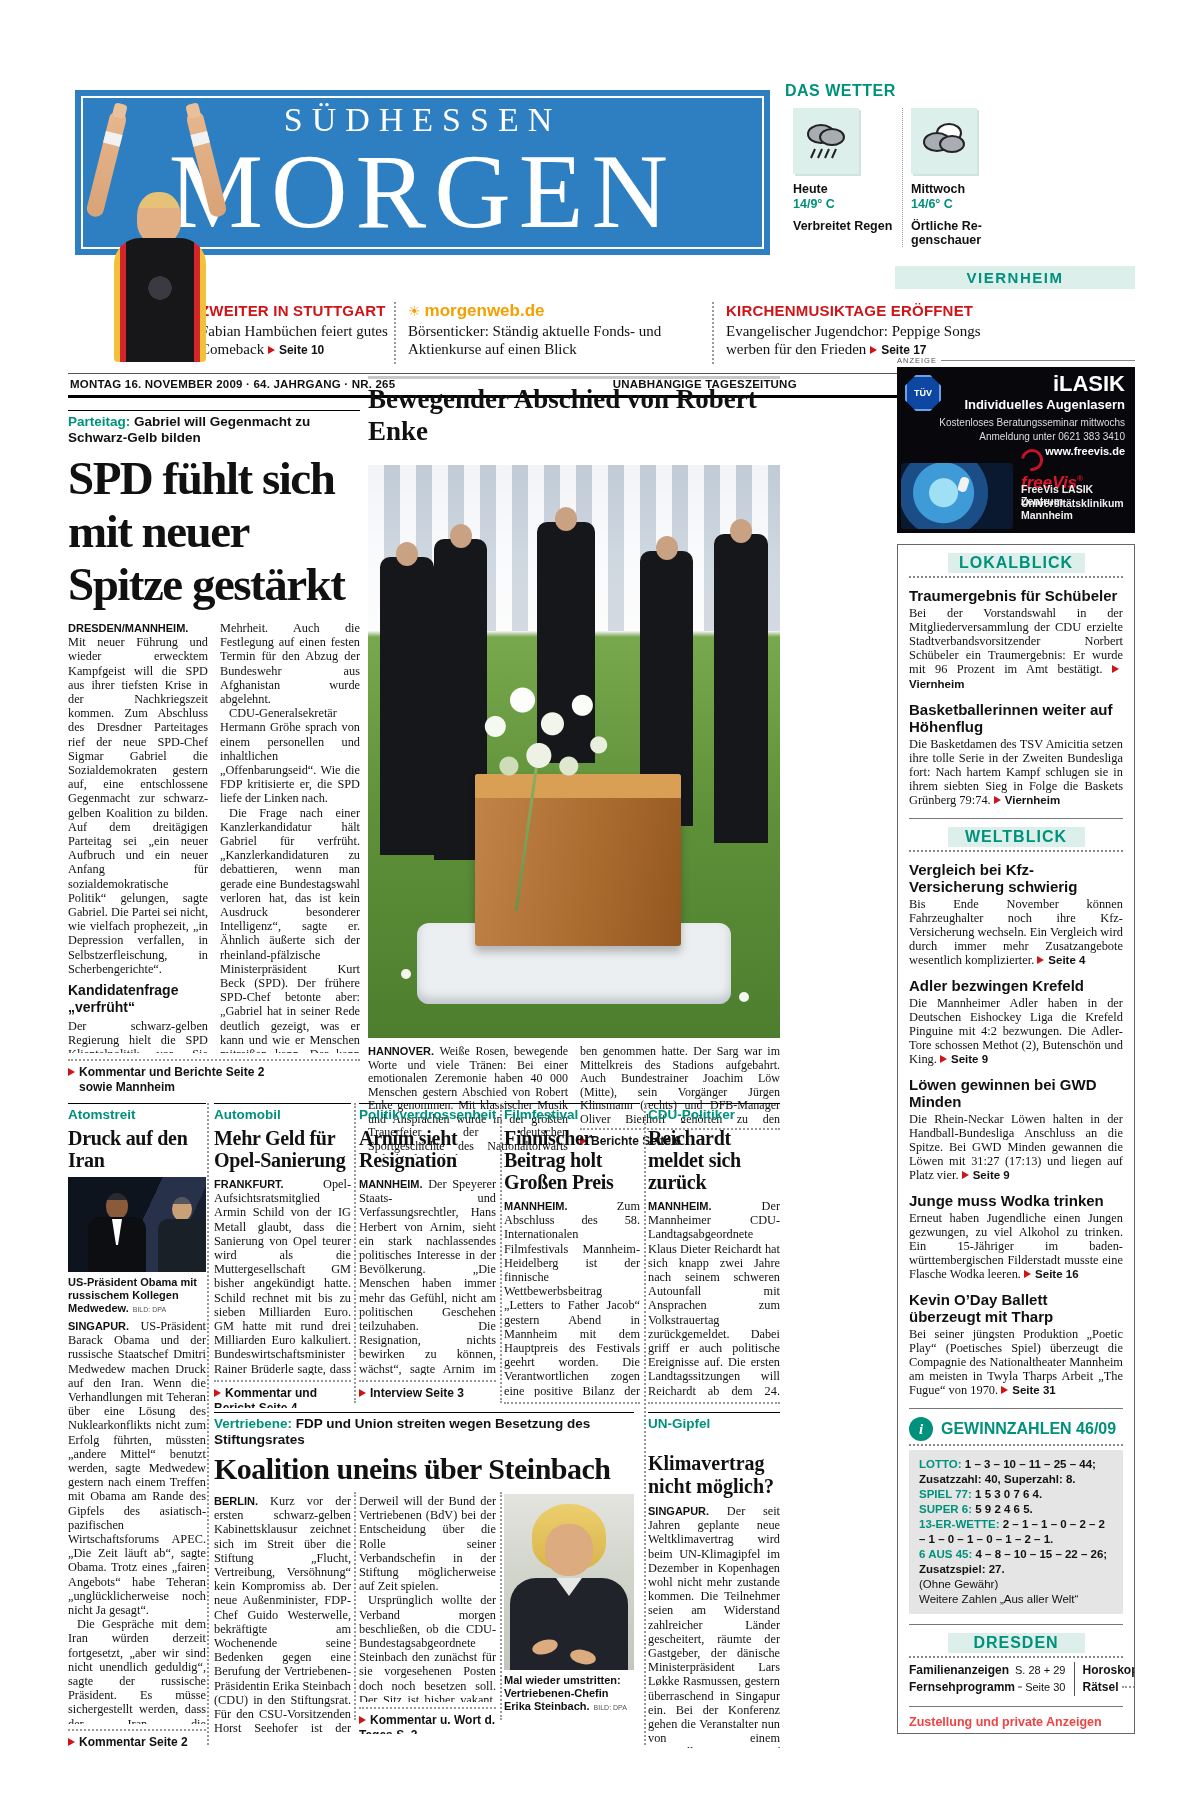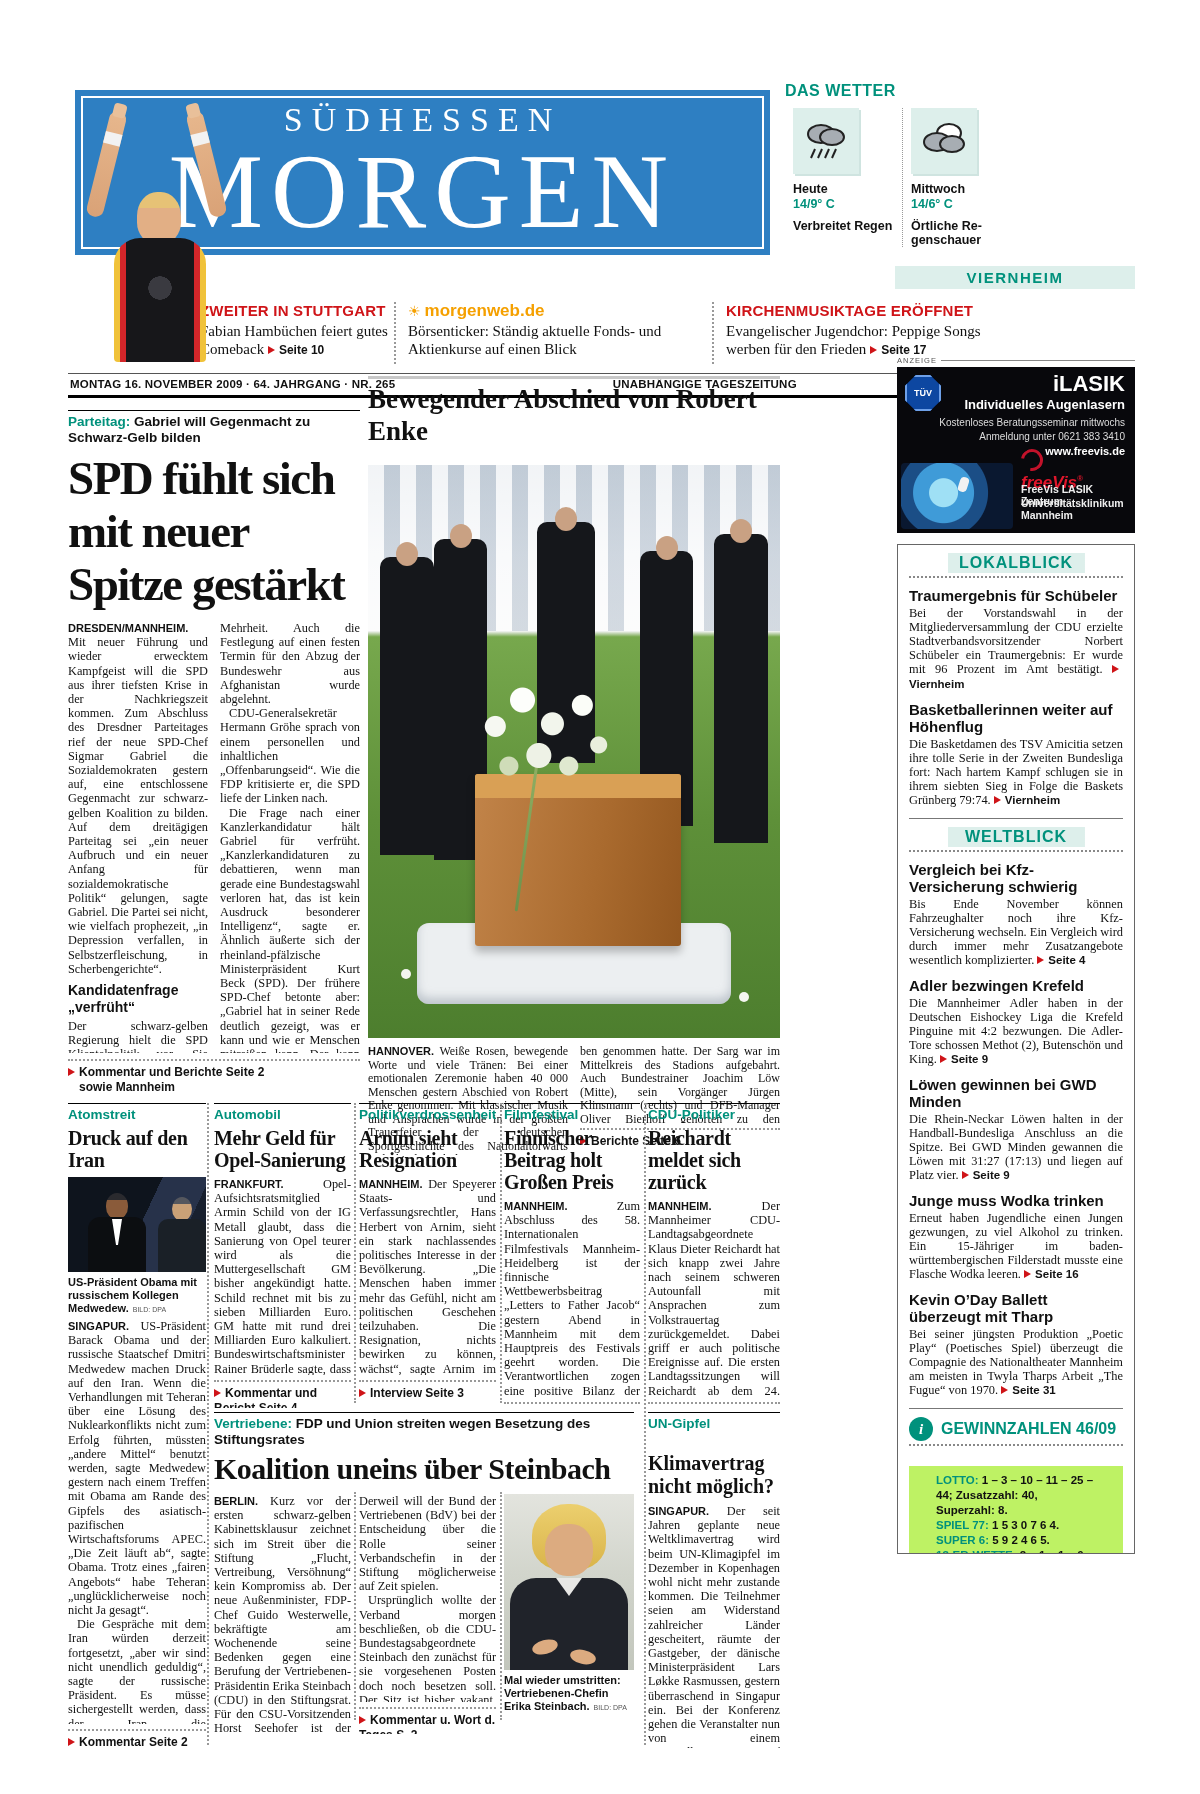--- a/index.html
+++ b/index.html
@@ -125,33 +125,33 @@
   .ad-l{position:absolute;right:10px;font:10px "Liberation Sans",sans-serif;color:#ddd}
   .ad-url{position:absolute;right:10px;top:78px;font:bold 11px "Liberation Sans",sans-serif}
   .earth{position:absolute;left:4px;bottom:4px;width:112px;height:66px;border-radius:4px;overflow:hidden;
      background:radial-gradient(circle at 38% 45%,#9fe0f5 0 14px,#3f9bd8 15px 30px,#1b4e86 31px 44px,#0a1830 45px)}
   .earth::after{content:"";position:absolute;left:58px;top:14px;width:9px;height:15px;background:#f2f2f2;border-radius:4px;transform:rotate(18deg)}
   .swirl{position:absolute;left:124px;bottom:62px;width:22px;height:22px;border:3px solid #c2122a;border-left-color:transparent;border-radius:50%;transform:rotate(-35deg)}
   .brand{position:absolute;left:124px;bottom:40px;color:#e0162b;font:italic bold 17px "Liberation Sans",sans-serif}
   .brand sup{font-size:8px}
   .org{position:absolute;left:124px;font:bold 10.5px "Liberation Sans",sans-serif;color:#eee}
 
-  .sbox{margin-top:11px;height:1010px;border:1px solid #666;padding:8px 11px;overflow:hidden;background:#fff}
+  .sbox{margin-top:11px;height:1190px;border:1px solid #666;padding:8px 11px;overflow:hidden;background:#fff}
   .shead{font:bold 16px/20px "Liberation Sans",sans-serif;color:#00917c;text-align:center;letter-spacing:1px;
          background:linear-gradient(#ddefeb,#ddefeb) center/64% 100% no-repeat}
   .sdot{border-top:2px dotted #888;margin:3px 0 2px}
   .si h4{font:bold 15px/17px "Liberation Sans",sans-serif;margin:9px 0 2px}
   .si p{font:12.4px/14px "Liberation Serif",serif;text-align:justify;hyphens:auto}
   .si .pref{font-size:11.5px}
   .sline{border-top:1px solid #777;margin:10px 0 8px}
   .gz-head{display:flex;align-items:center;gap:8px}
   .gz-i{width:24px;height:24px;border-radius:50%;background:#00917c;color:#fff;text-align:center;
         font:italic bold 15px/24px "Liberation Serif",serif;flex:none}
   .gz-title{font:bold 16px "Liberation Sans",sans-serif;color:#00917c}
-  .gz-box{background:#bef264;padding:7px 27px;margin-top:20px;font:bold 11.5px/15px "Liberation Sans",sans-serif}
+  .gz-box{background:#e5e5e5;padding:7px 10px;margin-top:4px;font:bold 11.5px/15px "Liberation Sans",sans-serif}
   .gz-box .lbl{color:#00917c}
   .gz-note{font-weight:normal}
   .svc-index{display:flex;font:bold 12px/17px "Liberation Sans",sans-serif;margin-top:4px}
   .svc-col{flex:1}
   .svc-col + .svc-col{border-left:1px solid #555;padding-left:8px;margin-left:8px}
   .sirow{display:flex;align-items:baseline}
   .leader{flex:1;border-bottom:2px dotted #999;margin:0 3px;transform:translateY(-3px)}
   .pg{font-weight:normal;font-size:11px;white-space:nowrap}
   .blk{font:10.5px/14px "Liberation Sans",sans-serif;color:#222}
   .blk h5{font:bold 12.5px/15px "Liberation Sans",sans-serif;color:#ef4444;display:inline}
@@ -382,21 +382,21 @@
         <div><span class="lbl">SPIEL 77:</span><span> 1 5 3 0 7 6 4.</span></div>
         <div><span class="lbl">SUPER 6:</span><span> 5 9 2 4 6 5.</span></div>
         <div><span class="lbl">13-ER-WETTE:</span><span> 2 – 1 – 1 – 0 – 2 – 2 – 1 – 0 – 1 – 0 – 1 – 2 – 1.</span></div>
         <div><span class="lbl">6 AUS 45:</span><span> 4 – 8 – 10 – 15 – 22 – 26; Zusatzspiel: 27.</span></div>
         <div class="gz-note">(Ohne Gewähr)</div>
         <div class="gz-note">Weitere Zahlen „Aus aller Welt“</div>
       </div>
 
       <div class="sline"></div>
 
-      <div class="shead">BERLIN</div>
+      <div class="shead">DRESDEN</div>
       <div class="sdot"></div>
       <div class="svc-index">
         <div class="svc-col">
           <div class="sirow">
               <b>Familienanzeigen</b>
               <span class="leader"></span>
               <span class="pg">S. 28 + 29</span>
             </div>
           <div class="sirow">
               <b>Fernsehprogramm</b>

